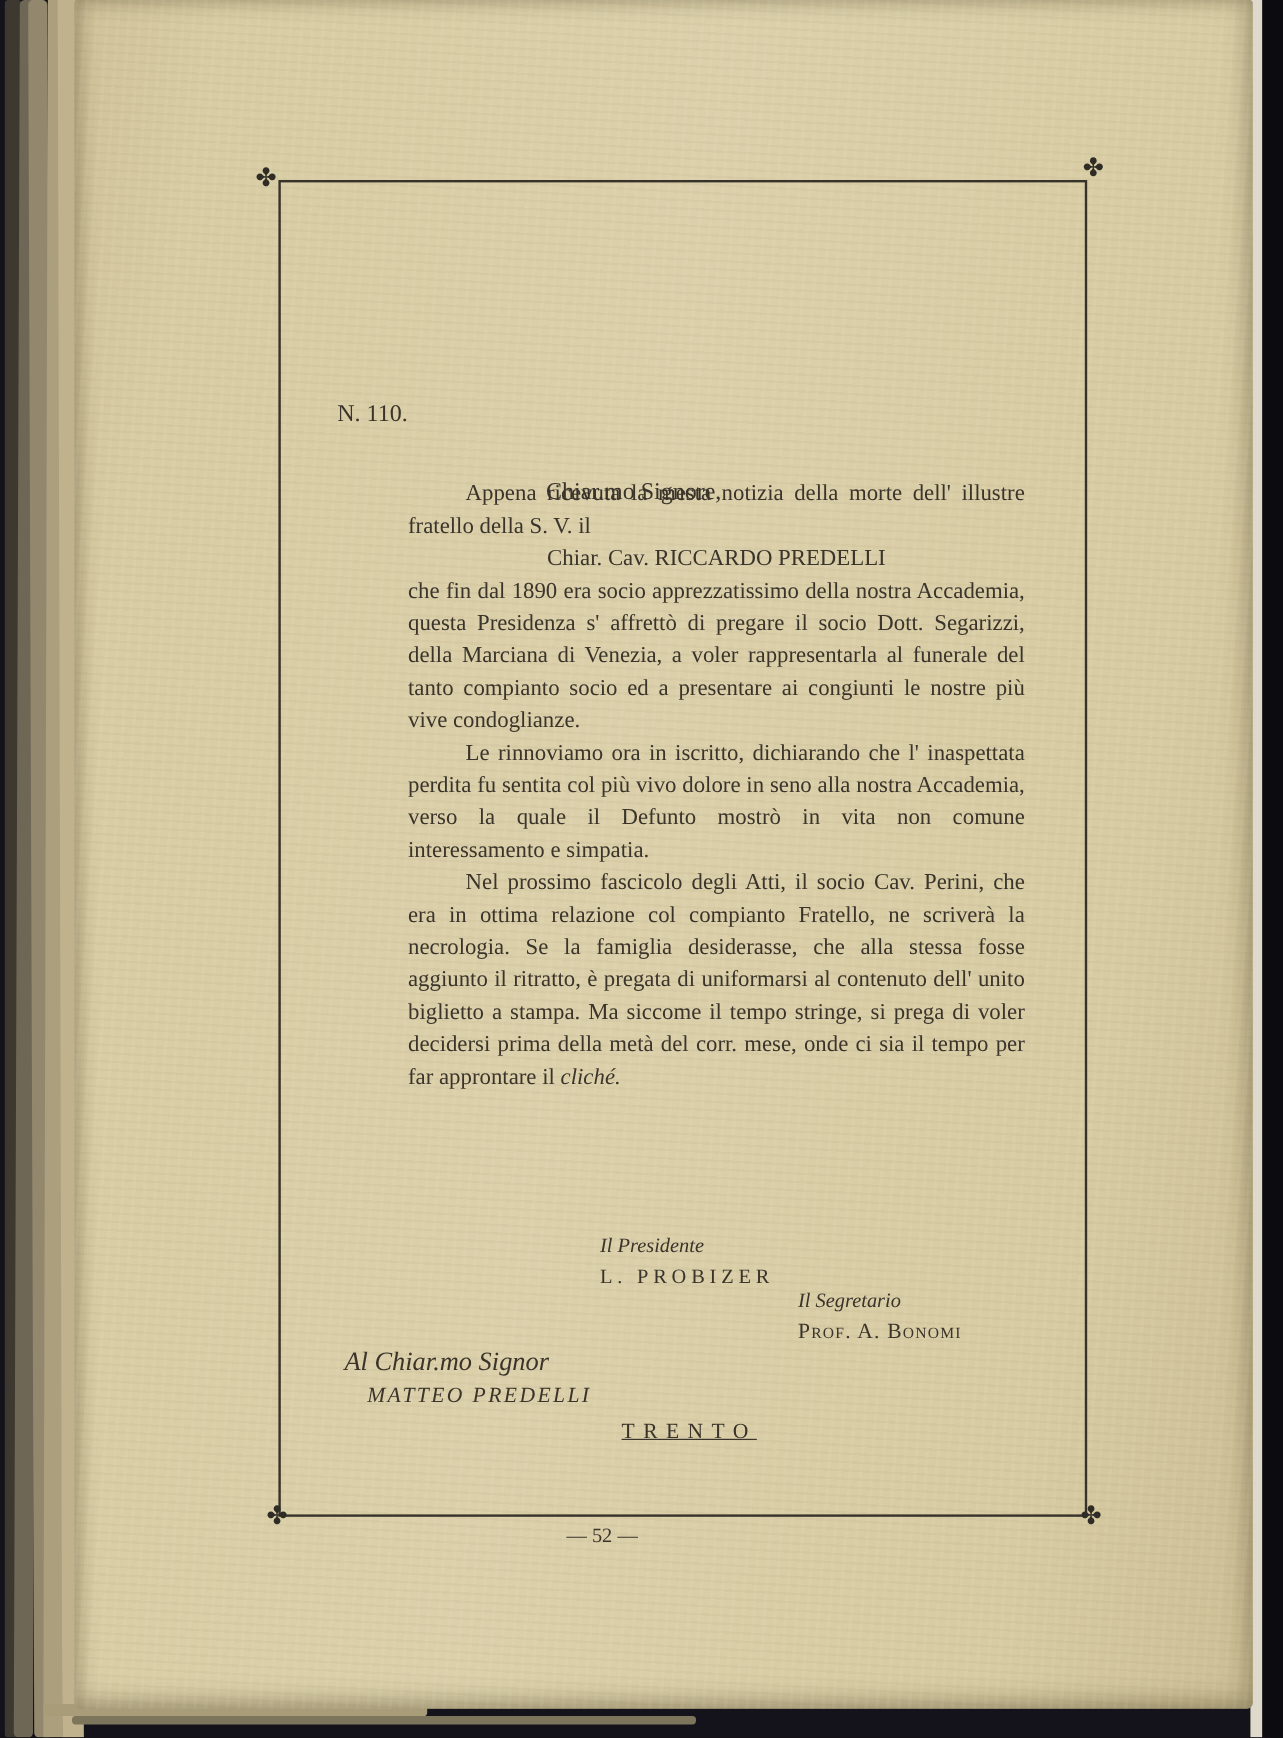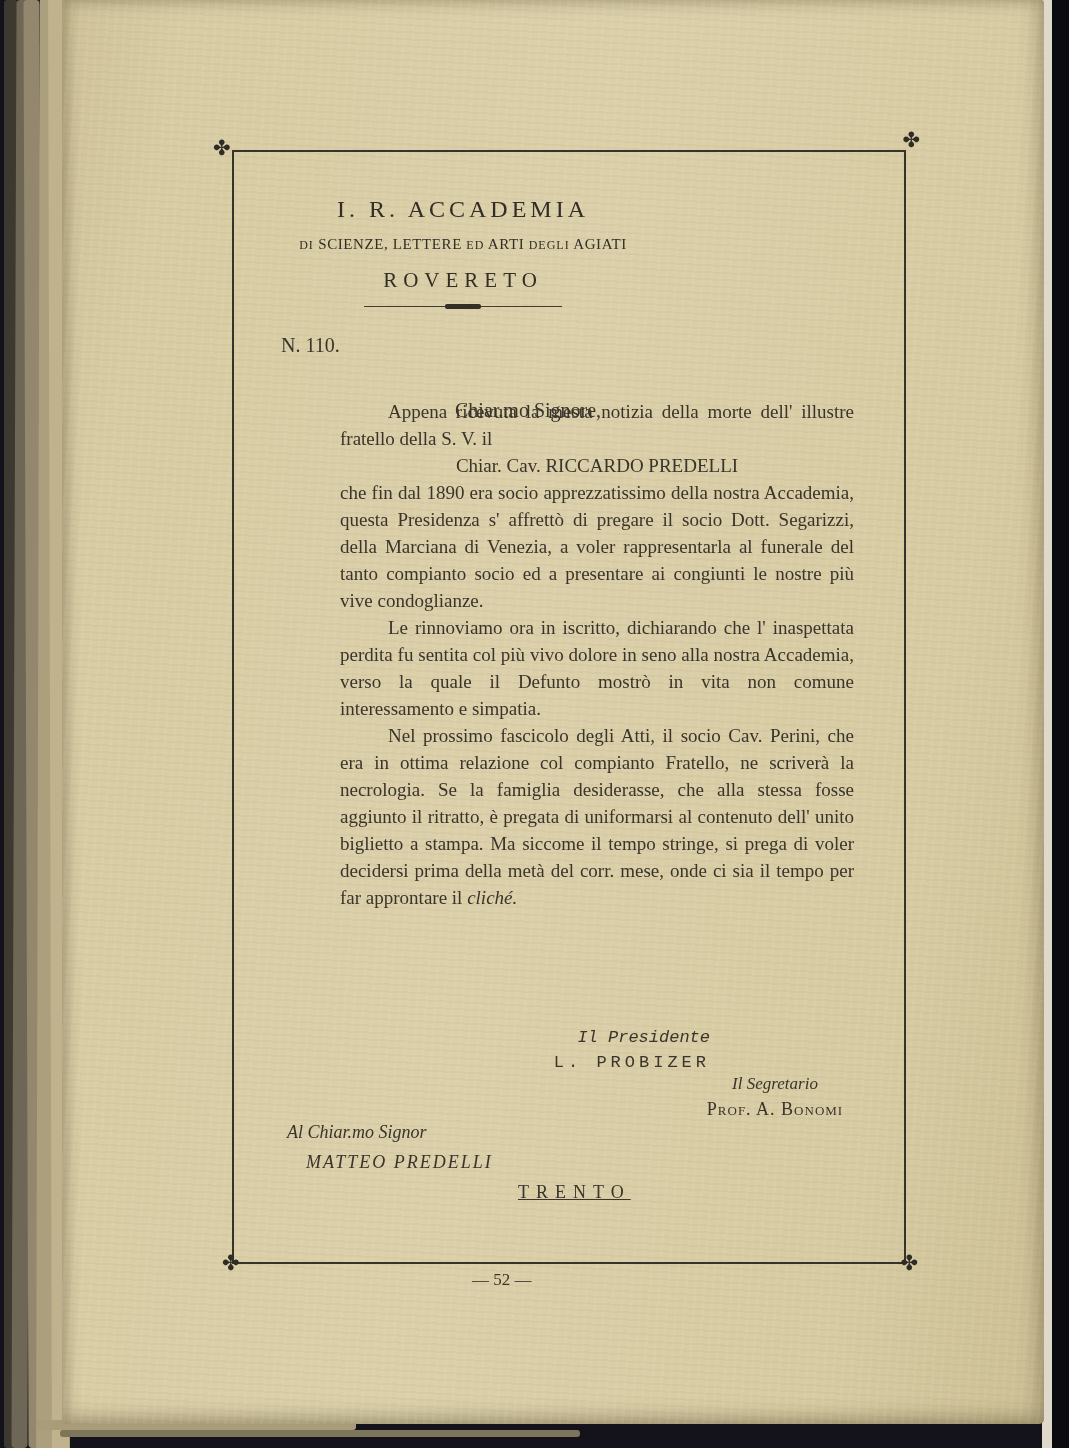--- a/index.html
+++ b/index.html
@@ -159,41 +159,39 @@
     text-align: left;
     text-indent: 44px;
   }
 
   
   .sig-president {
     position: absolute;
     left: 438px;   
     top: 1028px;
     width: 210px;
-    text-align: right;
-    font-family: Liberation Mono, monospace;
+    text-align: left;
   }
   .sig-secretary {
     position: absolute;
     left: 603px;   
     top: 1074px;
     width: 220px;
-    text-align: center;
   }
   .sig-title { font-style: italic; font-size: 17px; }
   .sig-name-president { margin-top: 6px; font-size: 17px; letter-spacing: 4px; white-space: nowrap; }
   .sig-name-secretary { margin-top: 5px; font-size: 18px; font-variant: small-caps; letter-spacing: 1px; white-space: nowrap; }
 
   
   .addr-line1 {
     position: absolute;
     left: 225px;   
     top: 1122px;
     font-style: italic;
-    font-size: 18px;
+    font-size: 22px;
   }
   .addr-line2 {
     position: absolute;
     left: 244px;   
     top: 1152px;
     font-style: italic;
     font-size: 18px;
     letter-spacing: 2px;
   }
   .addr-city {
@@ -234,33 +232,20 @@
 
   <div class="paper">
 
     <div class="frame">
       <span class="ornament orn-tl">✤</span>
       <span class="ornament orn-tr">✤</span>
       <span class="ornament orn-bl">✤</span>
       <span class="ornament orn-br">✤</span>
     </div>
 
-    <div class="letterhead">
-      <div class="lh-name">I. R. ACCADEMIA</div>
-      <div class="lh-sub">
-        <span class="small">di</span>
-        <span>SCIENZE, LETTERE</span>
-        <span class="small">ed</span>
-        <span>ARTI</span>
-        <span class="small">degli</span>
-        <span>AGIATI</span>
-      </div>
-      <div class="lh-city">ROVERETO</div>
-      <div class="lh-rule"></div>
-    </div>
 
     <div class="ref-number">N. 110.</div>
 
     <div class="salutation">Chiar.mo Signore,</div>
 
     <div class="letter-body">
       <p class="indent">Appena ricevuta la mesta notizia della morte dell' illustre fratello della S. V. il</p>
       <p class="honoree">Chiar. Cav. RICCARDO PREDELLI</p>
       <p>che fin dal 1890 era socio apprezzatissimo della nostra Accademia, questa Presidenza s' affrettò di pregare il socio Dott. Segarizzi, della Marciana di Venezia, a voler rappresentarla al funerale del tanto compianto socio ed a presentare ai congiunti le nostre più vive condoglianze.</p>
       <p class="indent">Le rinnoviamo ora in iscritto, dichiarando che l' inaspettata perdita fu sentita col più vivo dolore in seno alla nostra Accademia, verso la quale il Defunto mostrò in vita non comune interessamento e simpatia.</p>

